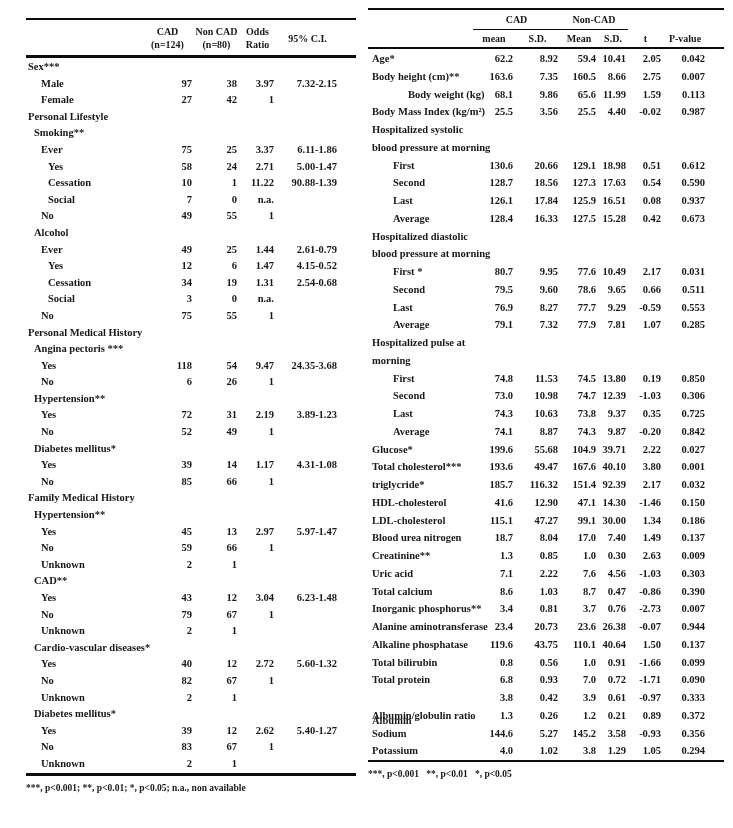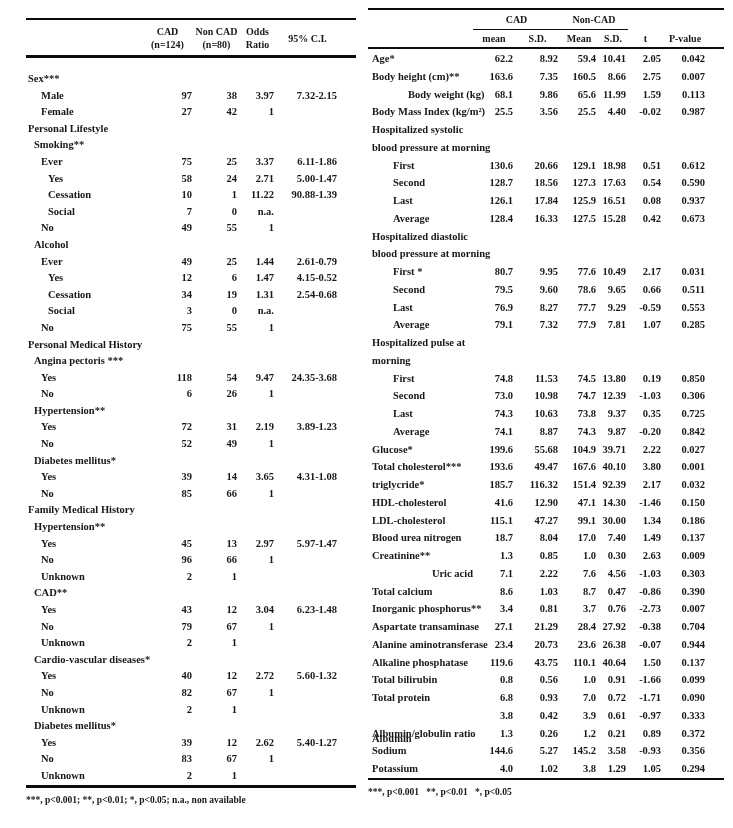--- a/index.html
+++ b/index.html
@@ -18,21 +18,21 @@
   
   .lgrid { display: grid; grid-template-columns: 115px 53px 45px 37px 63px 17px; }
   .lt-head {
     border-top: 2px solid #0c0c0c;
     border-bottom: 3px solid #0c0c0c;
     padding: 5px 0 4px 0;
     font-size: 10px; line-height: 13px;
   }
   .lt-head .hc { text-align: center; white-space: nowrap; }
   .lt-head .hc-ci { display: flex; align-items: center; justify-content: center; }
-  .lt-body { border-bottom: 3px solid #0c0c0c; padding-top: 1px; margin-top: 12px; }
+  .lt-body { border-bottom: 3px solid #0c0c0c; padding-top: 1px; }
   .lrow { height: 16.6px; line-height: 16.6px; font-size: 10.5px; }
   .lrow .lab { white-space: nowrap; overflow: visible; }
   .lrow .num { text-align: right; padding-right: 2px; white-space: nowrap; }
 
   
   .rgrid  { display: grid; grid-template-columns: 105px 42px 45px 38px 30px 35px 44px 17px; }
   .rgrid2 { display: grid; grid-template-columns: 105px 87px 68px 35px 44px 17px; }
   .rt-head { border-top: 2px solid #0c0c0c; font-size: 10px; }
   .rt-grouprow { height: 20px; }
   .rt-grouprow .grp {
@@ -263,21 +263,21 @@
         <div class="num"></div>
         <div class="num"></div>
         <div class="num"></div>
         <div class="num"></div>
         <div class=""></div>
       </div>
       <div class="lrow lgrid">
         <div class="lab" style="padding-left: 15px;">Yes</div>
         <div class="num">39</div>
         <div class="num">14</div>
-        <div class="num">3.65</div>
+        <div class="num">1.17</div>
         <div class="num">4.31-1.08</div>
         <div class=""></div>
       </div>
       <div class="lrow lgrid">
         <div class="lab" style="padding-left: 15px;">No</div>
         <div class="num">85</div>
         <div class="num">66</div>
         <div class="num">1</div>
         <div class="num"></div>
         <div class=""></div>
@@ -301,21 +301,21 @@
       <div class="lrow lgrid">
         <div class="lab" style="padding-left: 15px;">Yes</div>
         <div class="num">45</div>
         <div class="num">13</div>
         <div class="num">2.97</div>
         <div class="num">5.97-1.47</div>
         <div class=""></div>
       </div>
       <div class="lrow lgrid">
         <div class="lab" style="padding-left: 15px;">No</div>
-        <div class="num">96</div>
+        <div class="num">59</div>
         <div class="num">66</div>
         <div class="num">1</div>
         <div class="num"></div>
         <div class=""></div>
       </div>
       <div class="lrow lgrid">
         <div class="lab" style="padding-left: 15px;">Unknown</div>
         <div class="num">2</div>
         <div class="num">1</div>
         <div class="num"></div>
@@ -728,21 +728,21 @@
         <div class="lab" style="padding-left: 4px;">Creatinine**</div>
         <div class="num">1.3</div>
         <div class="num">0.85</div>
         <div class="num">1.0</div>
         <div class="num">0.30</div>
         <div class="num">2.63</div>
         <div class="num">0.009</div>
         <div class=""></div>
       </div>
       <div class="rrow rgrid">
-        <div class="lab" style="padding-left: 4px; text-align: right;">Uric acid</div>
+        <div class="lab" style="padding-left: 4px;">Uric acid</div>
         <div class="num">7.1</div>
         <div class="num">2.22</div>
         <div class="num">7.6</div>
         <div class="num">4.56</div>
         <div class="num">-1.03</div>
         <div class="num">0.303</div>
         <div class=""></div>
       </div>
       <div class="rrow rgrid">
         <div class="lab" style="padding-left: 4px;">Total calcium</div>
@@ -758,30 +758,20 @@
         <div class="lab" style="padding-left: 4px;">Inorganic phosphorus**</div>
         <div class="num">3.4</div>
         <div class="num">0.81</div>
         <div class="num">3.7</div>
         <div class="num">0.76</div>
         <div class="num">-2.73</div>
         <div class="num">0.007</div>
         <div class=""></div>
       </div>
       <div class="rrow rgrid">
-        <div class="lab" style="padding-left: 4px;">Aspartate transaminase</div>
-        <div class="num">27.1</div>
-        <div class="num">21.29</div>
-        <div class="num">28.4</div>
-        <div class="num">27.92</div>
-        <div class="num">-0.38</div>
-        <div class="num">0.704</div>
-        <div class=""></div>
-      </div>
-      <div class="rrow rgrid">
         <div class="lab" style="padding-left: 4px;">Alanine aminotransferase</div>
         <div class="num">23.4</div>
         <div class="num">20.73</div>
         <div class="num">23.6</div>
         <div class="num">26.38</div>
         <div class="num">-0.07</div>
         <div class="num">0.944</div>
         <div class=""></div>
       </div>
       <div class="rrow rgrid">

